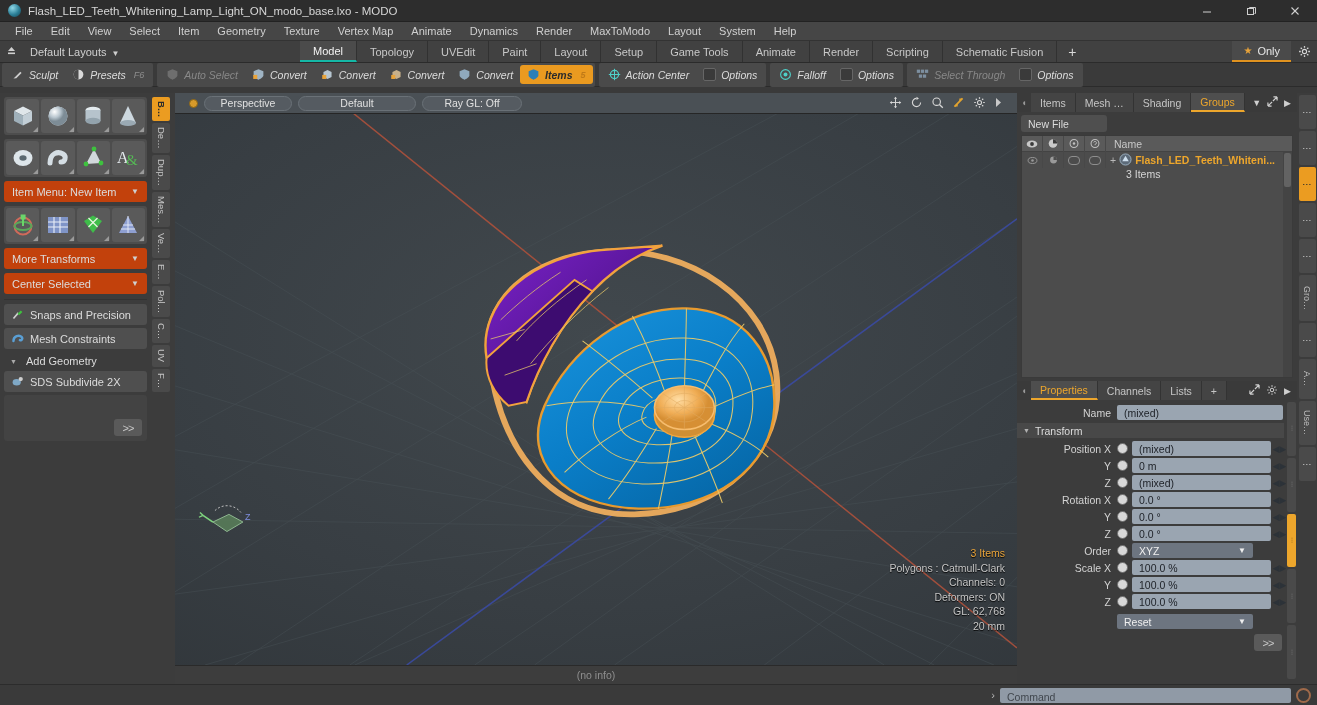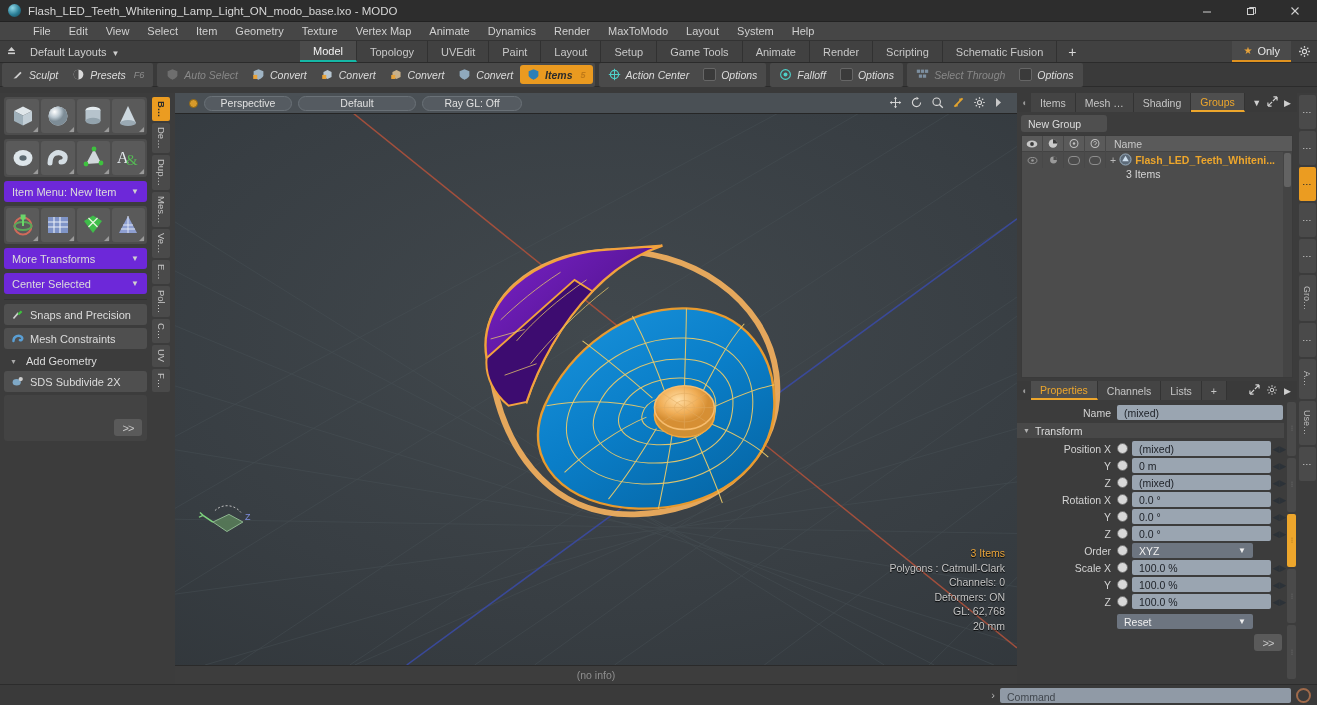--- a/index.html
+++ b/index.html
@@ -26,21 +26,21 @@
   .win-btns { margin-left:auto; display:flex; height:22px; }
   .win-btn {
     width:44px;height:22px;display:flex;align-items:center;justify-content:center;
     color:#cfcfcf;font-size:13px;
   }
   .win-btn svg { display:block; }
 
   
   .menubar {
     height:19px; background:#464646; display:flex; align-items:center;
-    padding-left:24px; border-bottom:1px solid #333;
+    padding-left:6px; border-bottom:1px solid #333;
   }
   .menu-item {
     padding:0 9px; height:19px; line-height:19px; font-size:11px; color:#d0d0d0;
     white-space:nowrap;
   }
 
   
   .layoutbar {
     height:22px; background:#3f3f3f; display:flex; align-items:stretch;
     border-bottom:1px solid #2b2b2b;
@@ -87,21 +87,21 @@
   .leftcol { width:175px; flex:none; background:#3c3c3c; display:flex; }
   .ltools { width:150px; padding:4px 3px 0 4px; }
   .tile-row { display:flex; gap:2px; background:#4d4d4d; border-radius:3px; padding:2px; margin-bottom:4px;}
   .tile {
     width:34px;height:34px;border-radius:3px;background:#5a5a5a;position:relative;
     display:flex;align-items:center;justify-content:center;overflow:hidden;
   }
   .tile .corner { position:absolute;right:1px;bottom:1px;width:0;height:0;
     border-left:5px solid transparent;border-bottom:5px solid #9a9a9a; }
   .ldrop {
-    height:21px;background:#6d28d9;border-radius:3px;display:flex;align-items:center;
+    height:21px;background:#c2410c;border-radius:3px;display:flex;align-items:center;
     padding:0 8px;font-size:11px;color:#dcdcdc;margin-bottom:4px;position:relative;
   }
   .ldrop .dcaret { position:absolute;right:8px;font-size:8px;color:#d0d0d0; }
   .lsep { height:1px;background:#333;margin:5px 0 4px; }
   .lbtn {
     height:21px;background:#4f4f4f;border-radius:3px;display:flex;align-items:center;
     gap:6px;padding:0 7px;font-size:11px;color:#dcdcdc;margin-bottom:3px;
   }
   .lsect { font-size:11px;color:#dcdcdc;padding:3px 2px 4px 6px;display:flex;align-items:center;gap:9px;}
   .lsect .tri { font-size:7px;color:#aaa; }
@@ -812,21 +812,21 @@
               <span>
                 <svg width="11" height="11" viewBox="0 0 12 12">
                     <path d="M11 1 L7 1 M11 1 L11 5 M11 1 L6.5 5.5" stroke="#d0d0d0" stroke-width="1.3" fill="none"></path>
                     <path d="M1 11 L5 11 M1 11 L1 7 M1 11 L5.5 6.5" stroke="#d0d0d0" stroke-width="1.3" fill="none"></path>
                   </svg>
               </span>
               <span>▶</span>
             </div>
           </div>
 
-          <div class="newgroup">New Group</div>
+          <div class="newgroup">New File</div>
 
           <div class="glist">
             <div class="ghead">
               <div class="ghcell">
                 <svg width="12" height="10" viewBox="0 0 14 10">
                     <ellipse cx="7" cy="5" rx="6.2" ry="4.2" fill="#c8c8c8"></ellipse>
                     <circle cx="7" cy="5" r="2.2" fill="#3a3a3a"></circle>
                   </svg>
               </div>
               <div class="ghcell">

